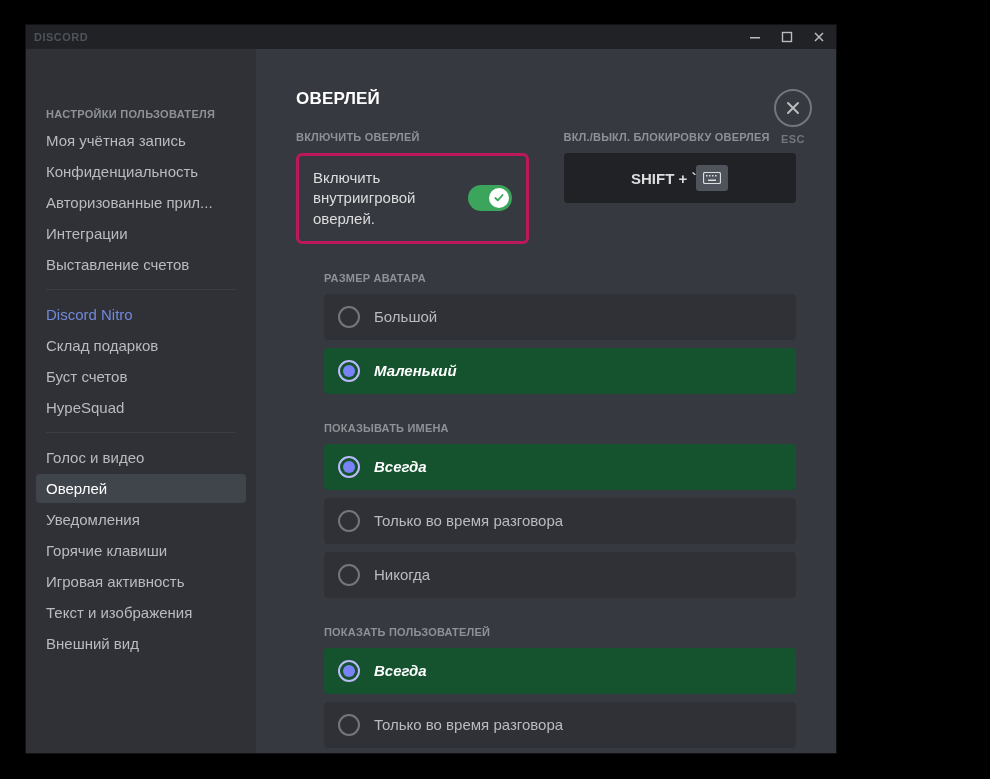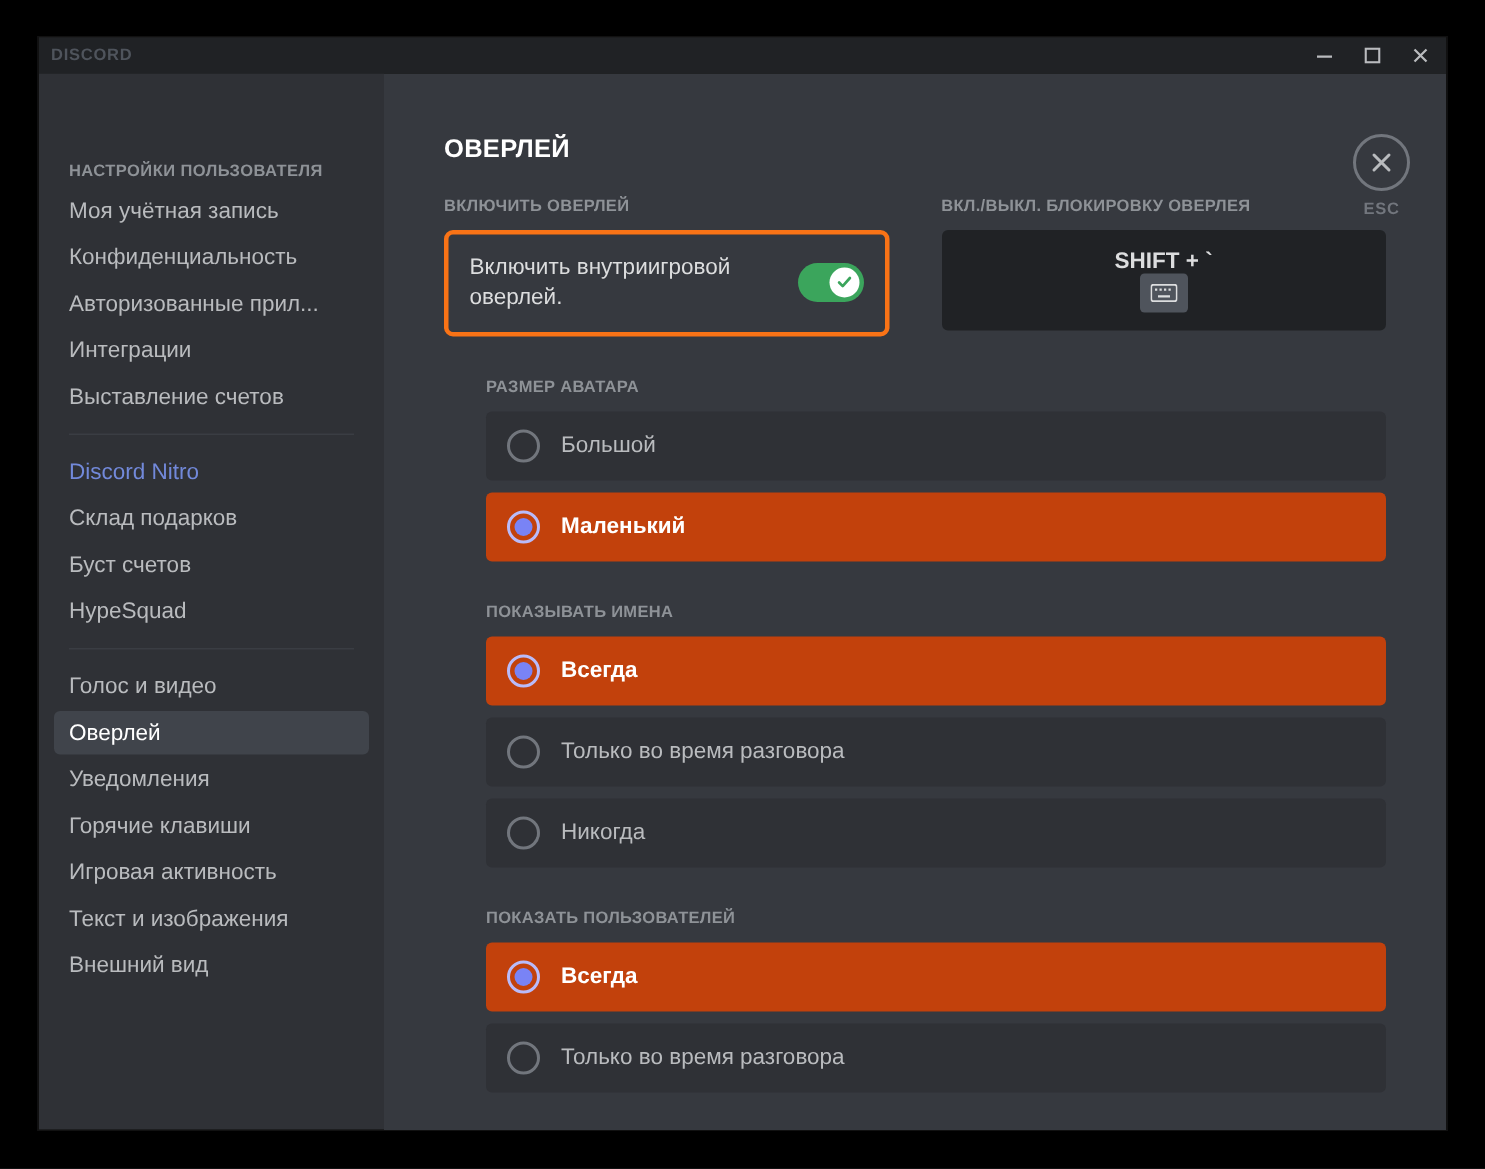--- a/index.html
+++ b/index.html
@@ -8,21 +8,21 @@
     height: 779px;
     background: #000;
     font-family: -apple-system, "Segoe UI", Helvetica, Arial, sans-serif;
     overflow: hidden;
     position: relative;
   }
   .window {
     position: absolute;
     left: 25px;
     top: 24px;
-    width: 940px;
+    width: 812px;
     height: 730px;
     background: #202225;
     display: flex;
     flex-direction: column;
     border: 1px solid #111;
   }
   .titlebar {
     height: 24px;
     background: #202225;
     display: flex;
@@ -116,21 +116,21 @@
   }
   .toggle-card {
     display: flex;
     align-items: center;
     justify-content: space-between;
     gap: 14px;
     padding: 12px 14px;
     border-radius: 4px;
   }
   .toggle-card.highlighted {
-    border: 3px solid #f97316;
+    border: 3px solid #be185d;
     border-radius: 6px;
   }
   .toggle-label {
     color: #dcddde;
     font-size: 15px;
     line-height: 1.35;
   }
   .switch {
     width: 44px;
     height: 26px;
@@ -150,21 +150,20 @@
     justify-content: center;
   }
   .switch .knob svg { width: 12px; height: 12px; }
   .keybind-box {
     background: #202225;
     border-radius: 4px;
     padding: 12px 14px;
     display: flex;
     align-items: center;
     justify-content: center;
-    flex-direction: column;
   }
   .keybind-value {
     color: #dcddde;
     font-size: 15px;
     font-weight: 600;
   }
   .kbd-icon-box {
     width: 32px; height: 26px;
     background: #4f545c;
     border-radius: 3px;
@@ -180,21 +179,22 @@
     background: #2f3136;
     border-radius: 4px;
     padding: 12px 14px;
     display: flex;
     align-items: center;
     gap: 14px;
     margin-bottom: 8px;
     cursor: pointer;
   }
   .radio-row.selected {
-    background: #c2410c;
+    background: #14532d;
+    font-style: italic;
   }
   .radio-row.selected .radio-label {
     color: #fff;
     font-weight: 600;
   }
   .radio {
     width: 22px; height: 22px;
     border: 2px solid #72767d;
     border-radius: 50%;
     flex-shrink: 0;

